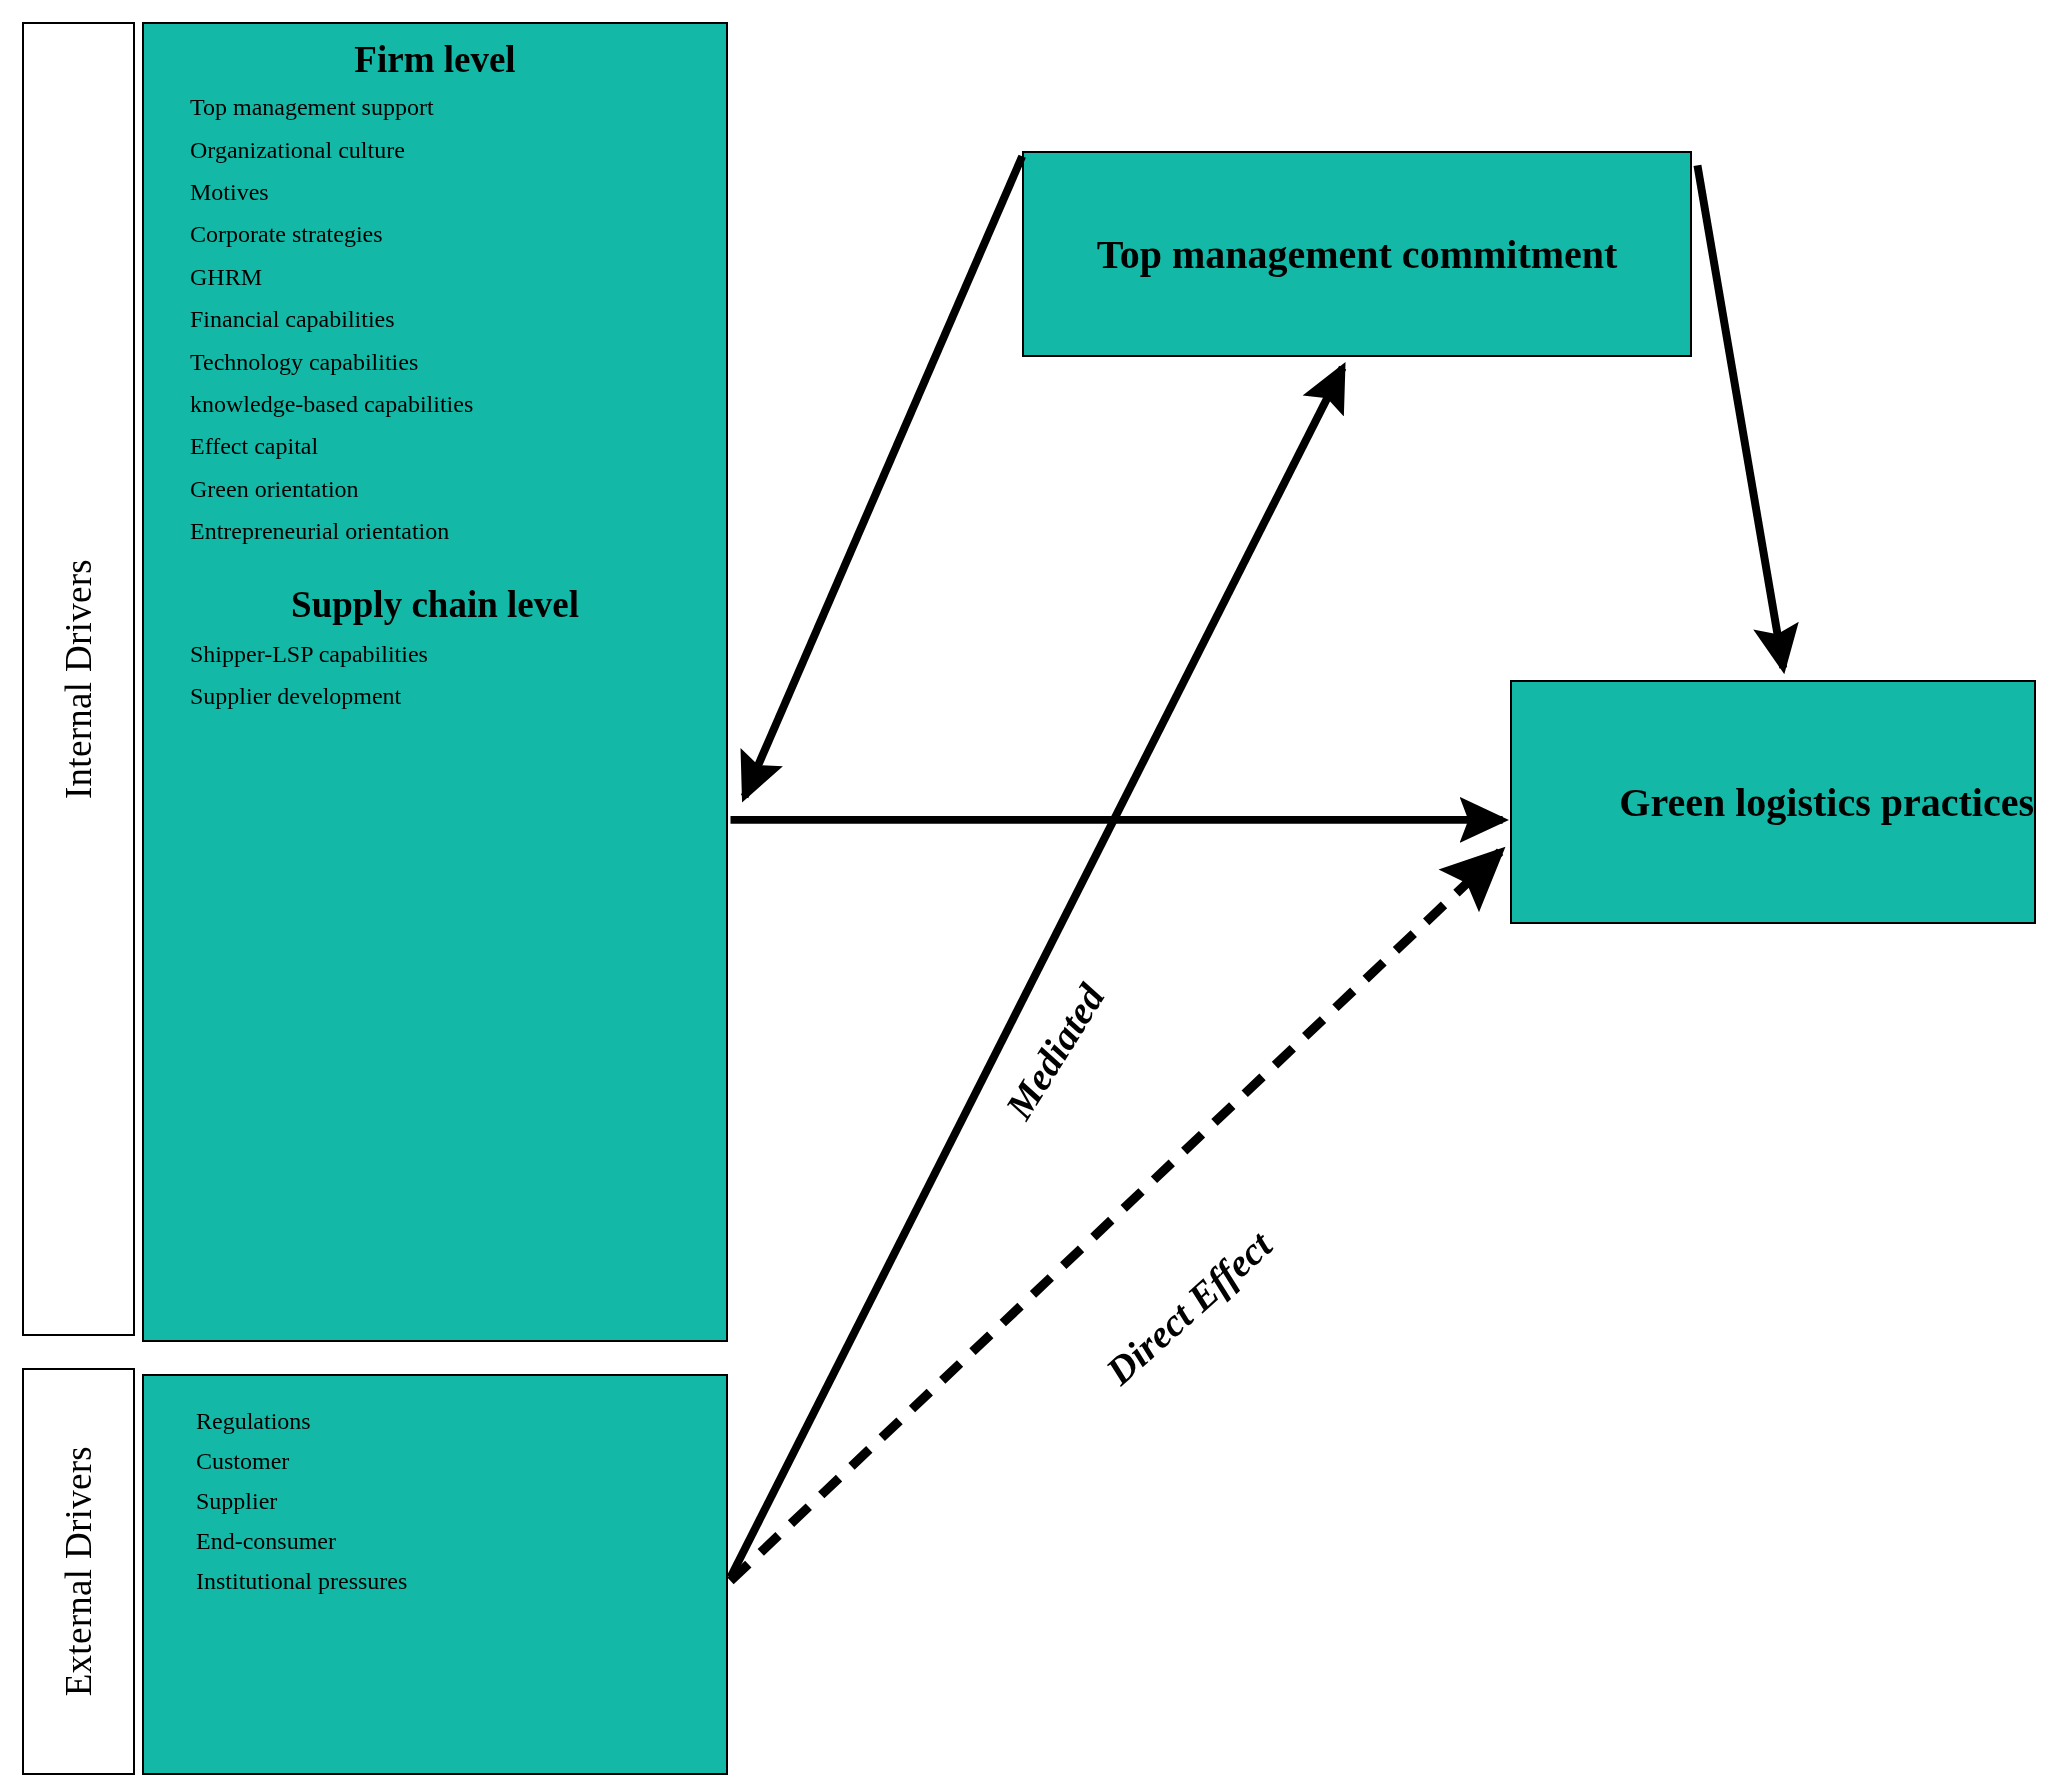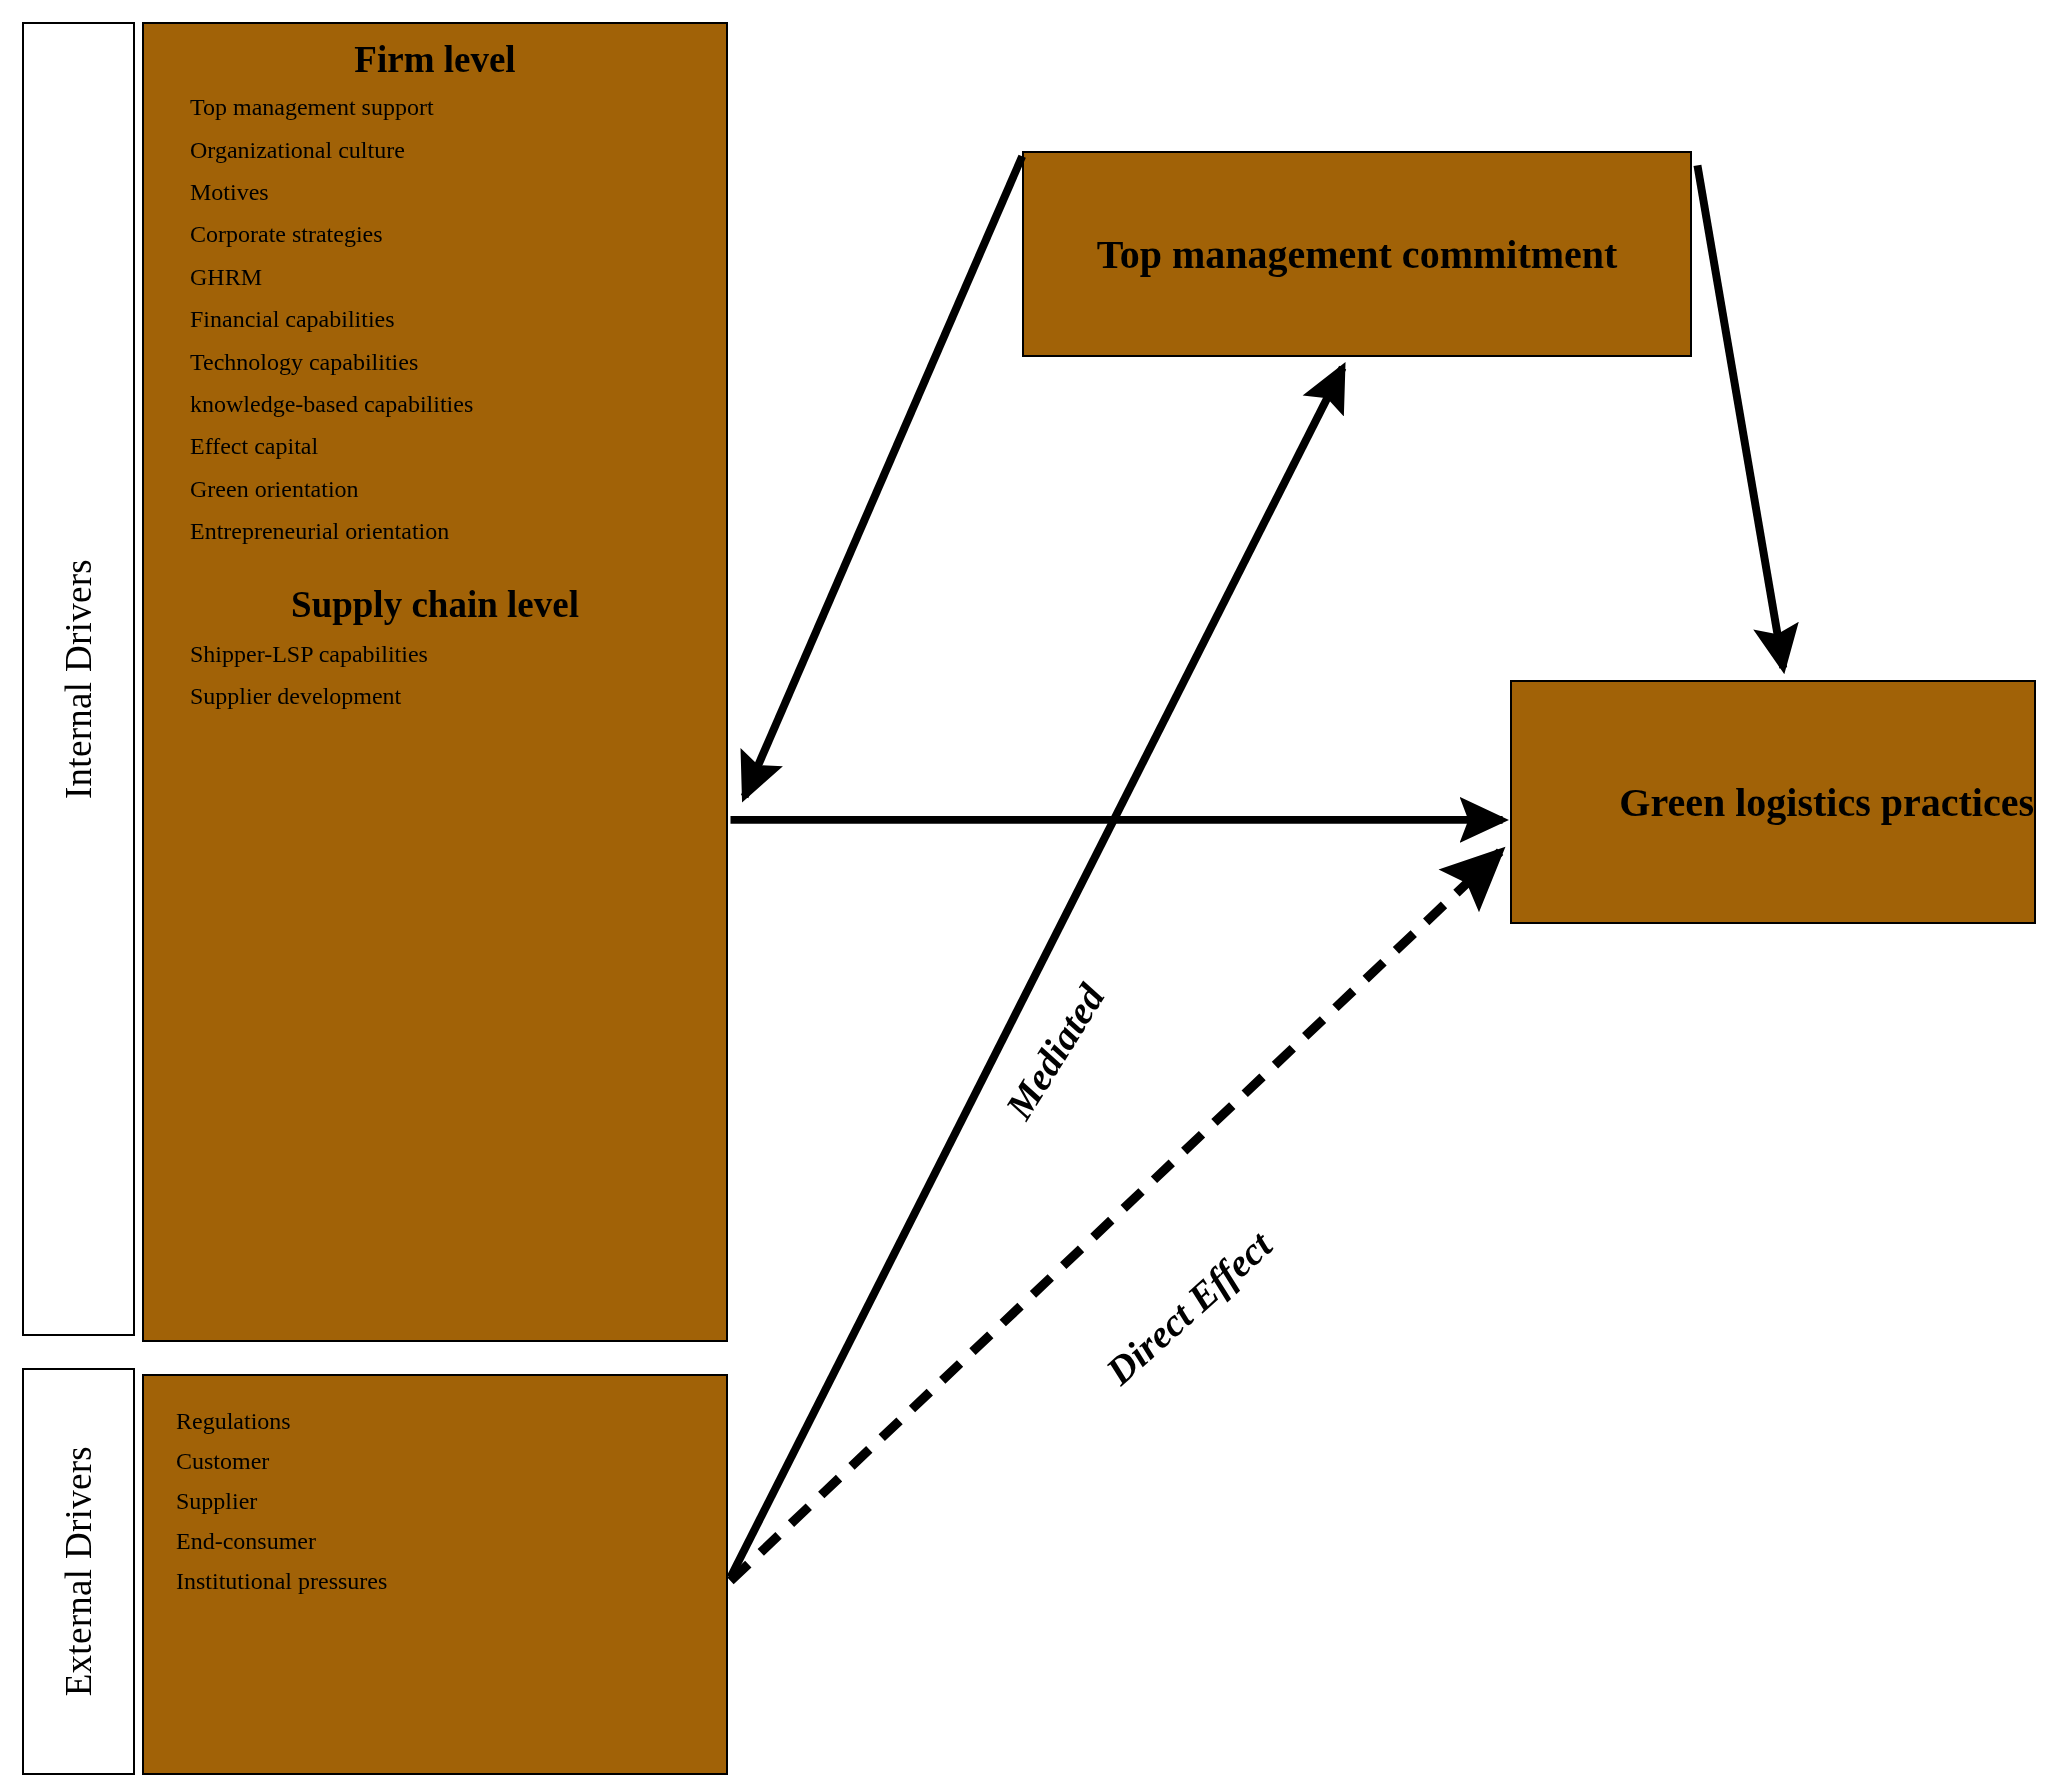--- a/index.html
+++ b/index.html
@@ -12,21 +12,21 @@
     width: 2056px;
     height: 1785px;
     background: #ffffff;
     font-family: "Liberation Serif", "DejaVu Serif", serif;
     overflow: hidden;
   }
   .box {
     position: absolute;
     box-sizing: border-box;
     border: 2.5px solid #000000;
-    background: #a16207;
+    background: #14b8a6;
   }
   .vlabel {
     position: absolute;
     box-sizing: border-box;
     border: 2.5px solid #000000;
     background: #ffffff;
     display: flex;
     align-items: center;
     justify-content: center;
   }
@@ -83,21 +83,21 @@
     left: 0; top: 13.5px;
     width: 100%;
   }
   #firm-list .items { margin-top: 14.7px; padding-left: 26px; }
   #firm-list .item { margin-bottom: 18.4px; }
 
   #sc-block { margin-top: 40px; }
   #sc-block .items { margin-top: 16px; padding-left: 26px; }
   #sc-block .item { margin-bottom: 18.4px; }
 
-  #ext-list { position: absolute; left: 0; top: 33px; width: 100%; padding-left: 12px; box-sizing: border-box;}
+  #ext-list { position: absolute; left: 0; top: 33px; width: 100%; padding-left: 32px; box-sizing: border-box;}
   #ext-list .item { margin-bottom: 16px; }
 
   
   #arrows {
     position: absolute;
     left: 0; top: 0;
     width: 2056px;
     height: 1785px;
     pointer-events: none;
   }

